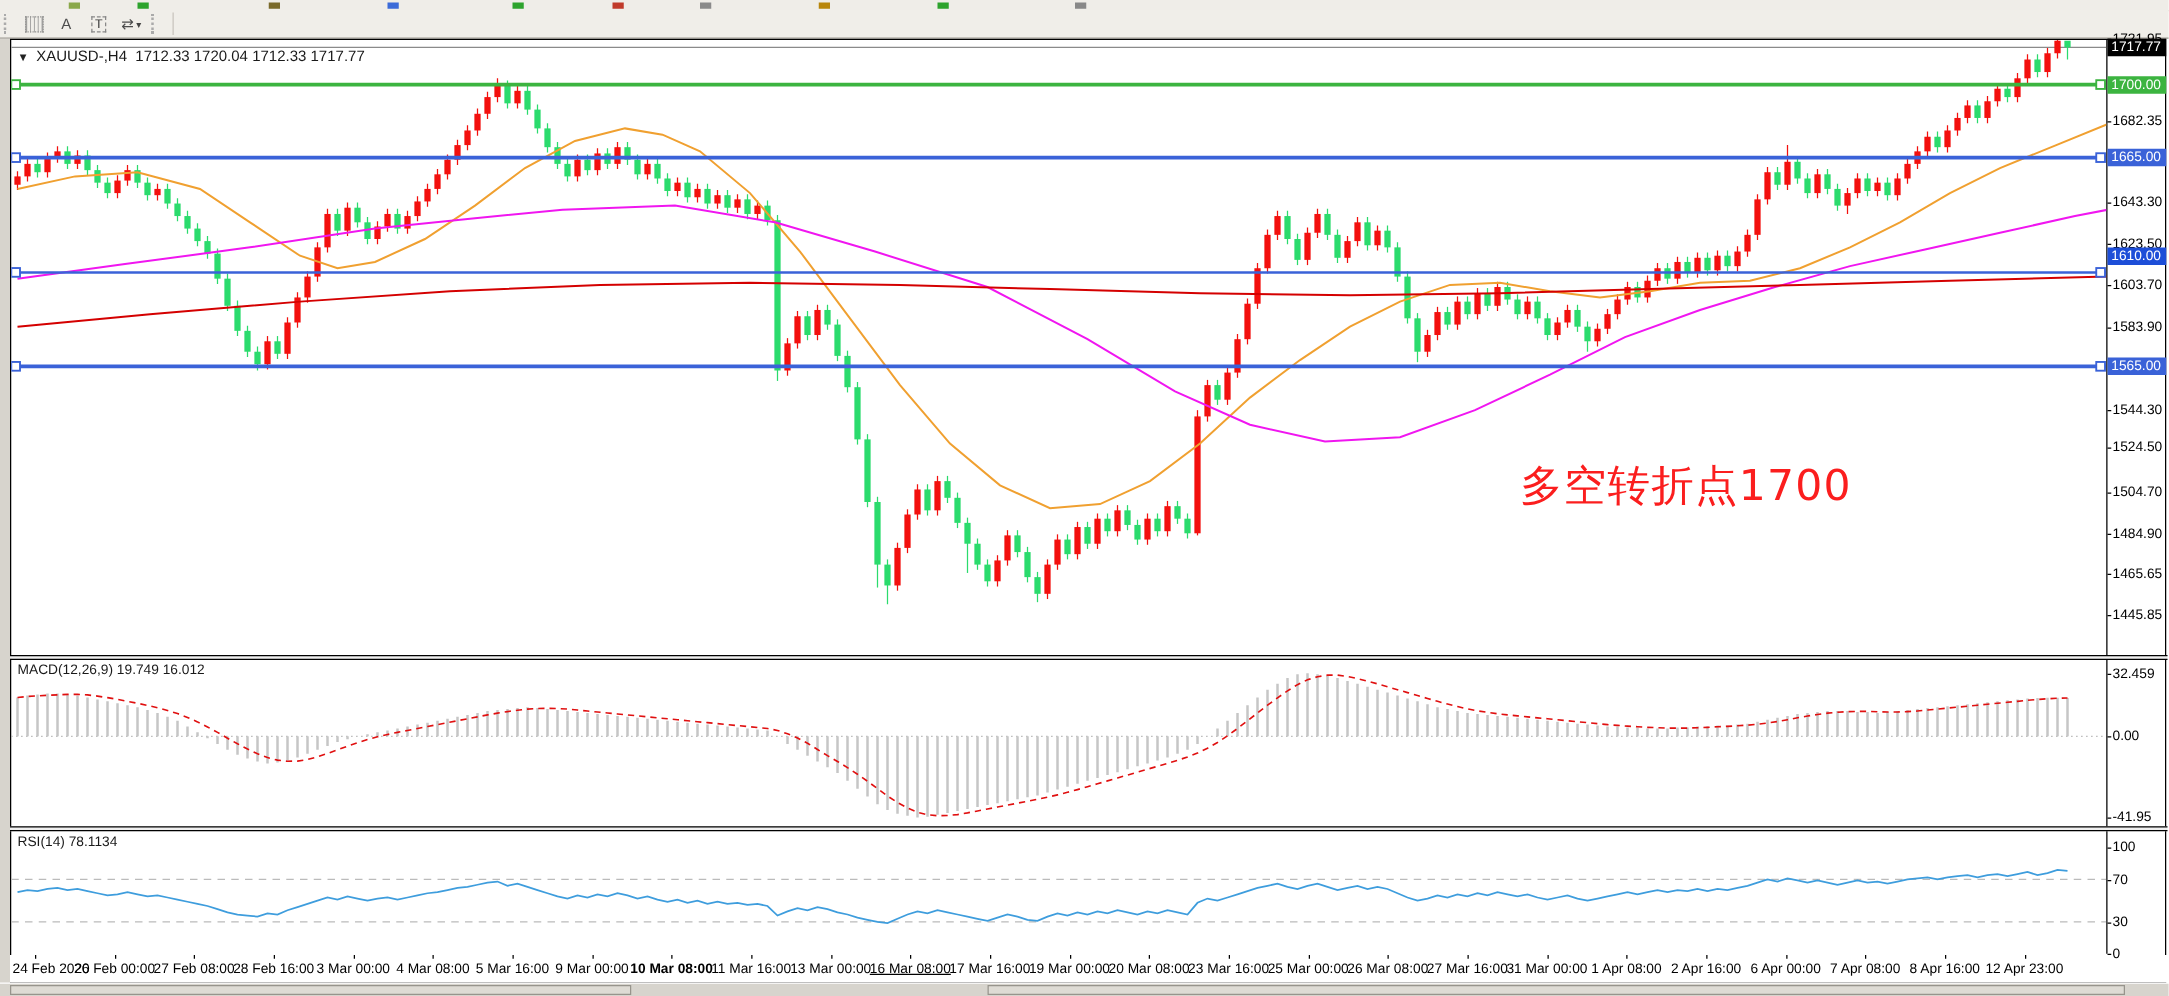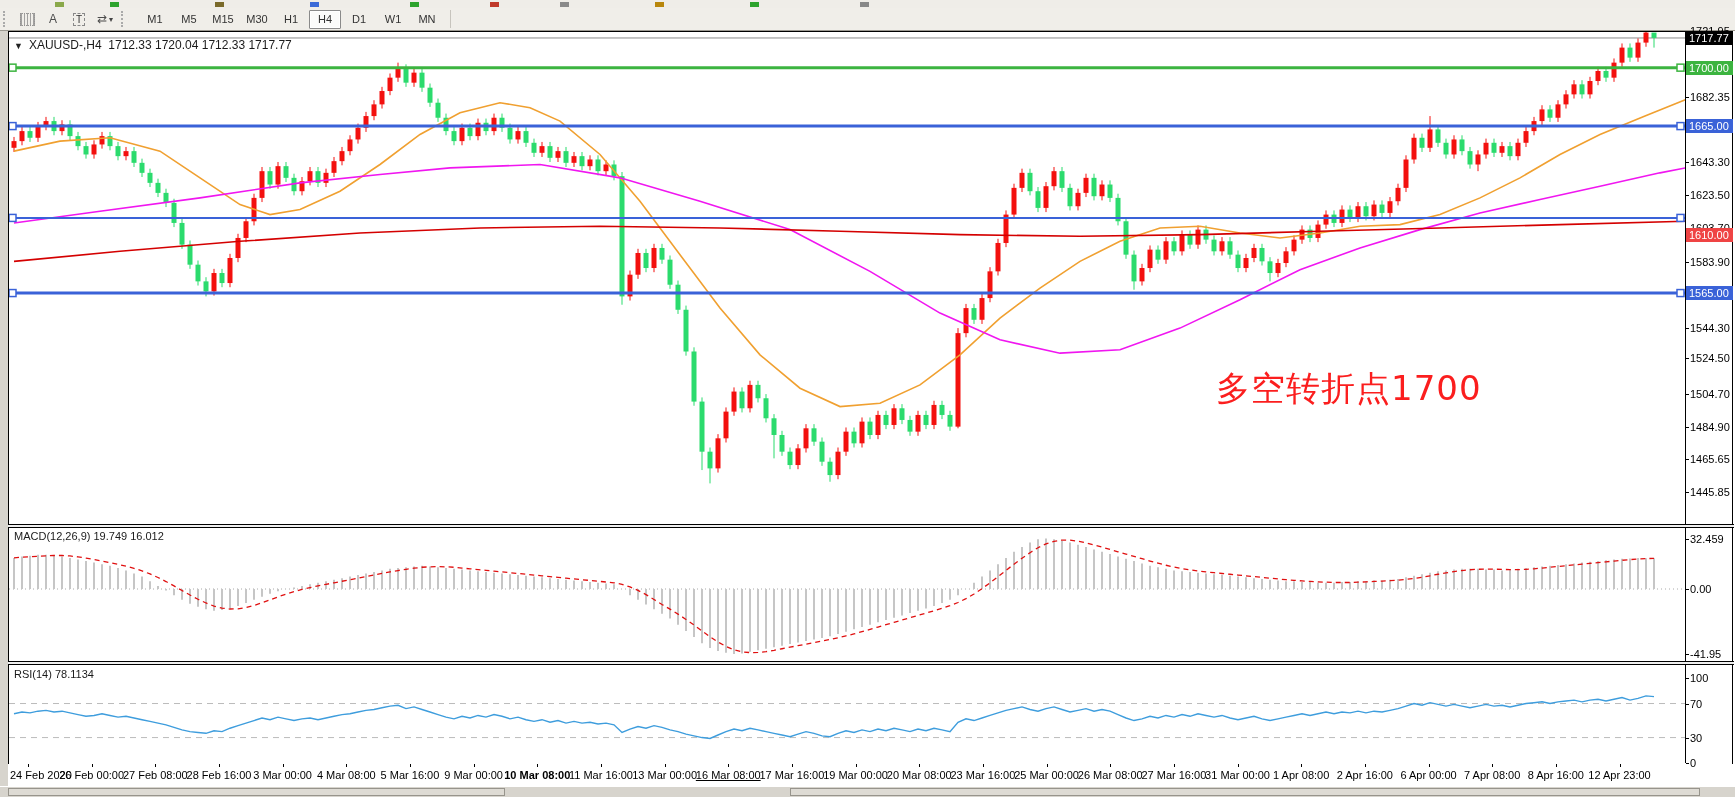--- a/index.html
+++ b/index.html
@@ -69,31 +69,20 @@
       <span>A</span>
     </div>
   <div class="tbicon">
       <span class="tbox">T</span>
     </div>
   <div class="tbicon">
       <span>⇄</span>
       <span class="caret">▾</span>
     </div>
   <div class="tbgrip"></div>
-  <div class="tfwrap" id="tfwrap">
-      <div class="tf">M1</div>
-      <div class="tf">M5</div>
-      <div class="tf">M15</div>
-      <div class="tf">M30</div>
-      <div class="tf">H1</div>
-      <div class="tf active">H4</div>
-      <div class="tf">D1</div>
-      <div class="tf">W1</div>
-      <div class="tf">MN</div>
-    </div>
   <div class="tbsep"></div>
 </div>
 
 <div class="leftedge"></div>
 <div class="winborder"></div>
 <div class="axissep"></div>
 <div class="hsep" style="top:524px"></div>
 <div class="hsep" style="top:661px"></div>
 
 <div class="charttitle"><span class="tri">▼</span><span>XAUUSD-,H4</span>&nbsp;&nbsp;<span>1712.33 1720.04 1712.33 1717.77</span></div>
@@ -757,21 +746,21 @@
     <div class="axlabel" style="top: 228.442px;"><span class="tick"></span>1603.70</div>
     <div class="axlabel" style="top: 261.502px;"><span class="tick"></span>1583.90</div>
     <div class="axlabel" style="top: 327.622px;"><span class="tick"></span>1544.30</div>
     <div class="axlabel" style="top: 358px;"><span class="tick"></span>1524.50</div>
     <div class="axlabel" style="top: 393.742px;"><span class="tick"></span>1504.70</div>
     <div class="axlabel" style="top: 426.802px;"><span class="tick"></span>1484.90</div>
     <div class="axlabel" style="top: 458.944px;"><span class="tick"></span>1465.65</div>
     <div class="axlabel" style="top: 492.004px;"><span class="tick"></span>1445.85</div>
     <div class="axbox" style="top: 67.6499px; background: rgb(60, 180, 64);">1700.00</div>
     <div class="axbox" style="top: 126.089px; background: rgb(58, 98, 216);">1665.00</div>
-    <div class="axbox" style="top: 235px; background: #ef4444;">1610.00</div>
+    <div class="axbox" style="top: 205px; background: #1d4ed8;">1610.00</div>
     <div class="axbox" style="top: 293.059px; background: rgb(58, 98, 216);">1565.00</div>
     <div class="axbox" style="top: 37.9793px; background: rgb(0, 0, 0);">1717.77</div>
   </div>
 <div id="maxis">
     <div class="axlabel" style="top: 538.624px;"><span class="tick"></span>32.459</div>
     <div class="axlabel" style="top: 589px;"><span class="tick"></span>0.00</div>
     <div class="axlabel" style="top: 654.106px;"><span class="tick"></span>-41.95</div>
   </div>
 <div id="raxis">
     <div class="axlabel" style="top: 678px;"><span class="tick"></span>100</div>

